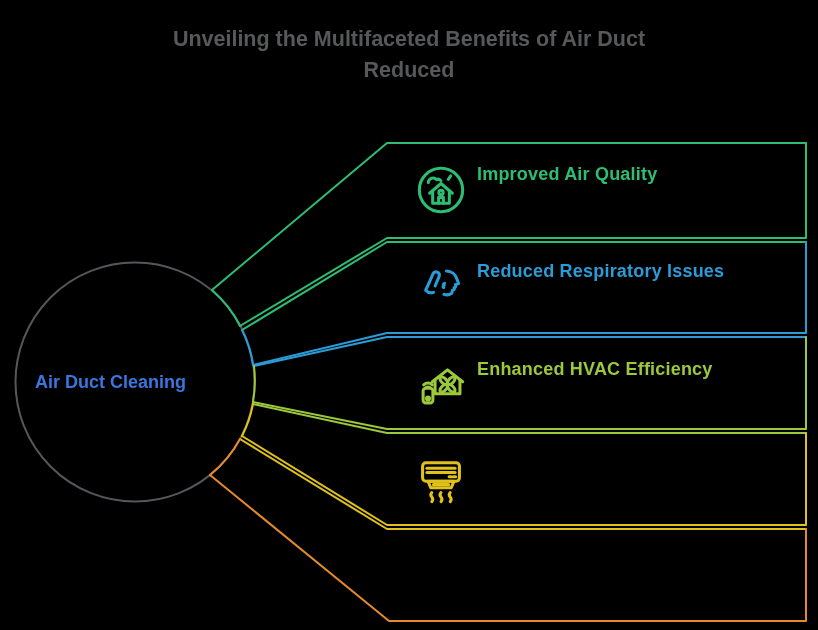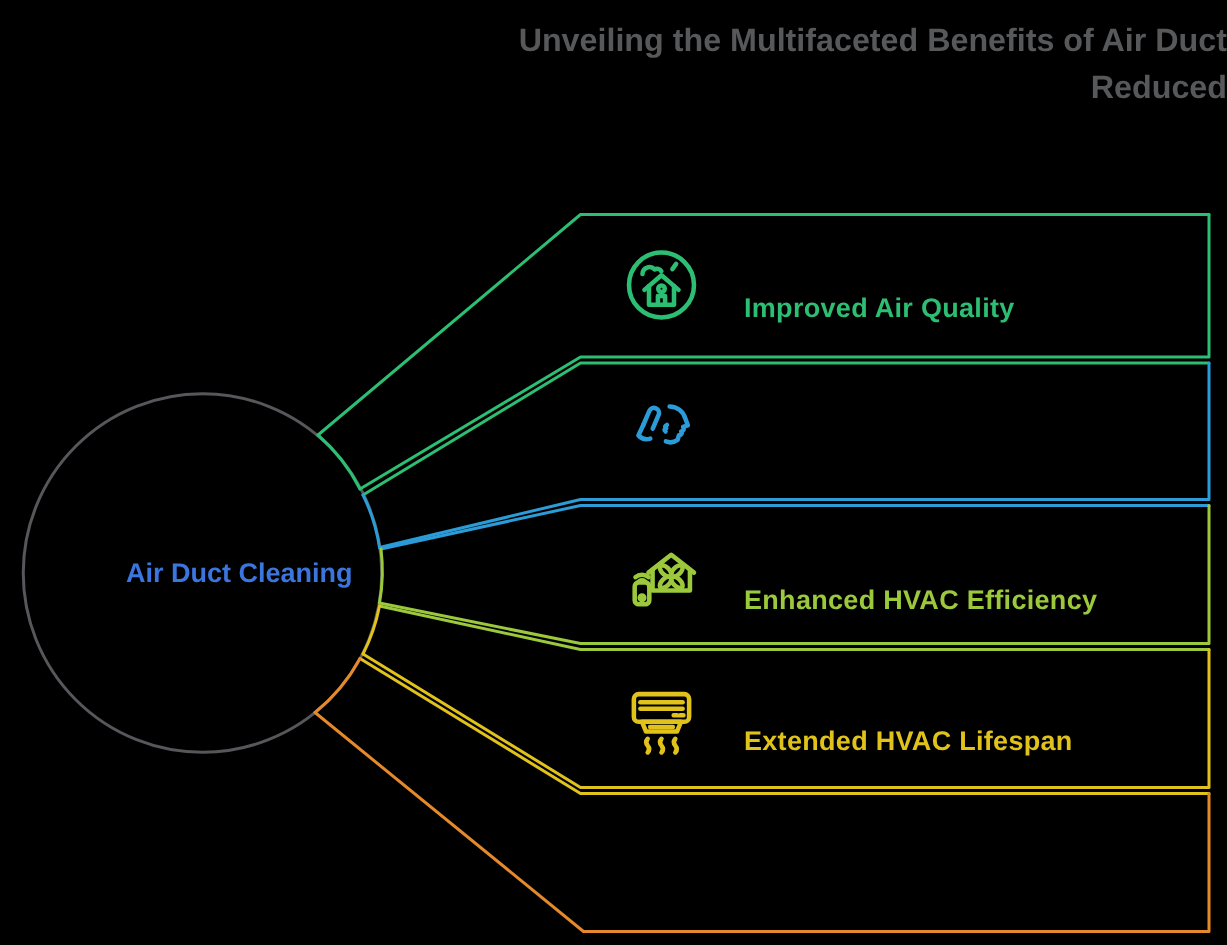--- a/index.html
+++ b/index.html
@@ -1,23 +1,23 @@
 <!DOCTYPE html>
 <html><head>
 <meta charset="utf-8">
 <style>
   html,body{margin:0;padding:0;background:#000;}
   #stage{position:relative;width:818px;height:630px;background:#000;overflow:hidden;
          font-family:"Liberation Sans",sans-serif;}
   #connectors{position:absolute;left:0;top:0;}
-  .title{position:absolute;top:12px;left:0;width:818px;text-align:right;
+  .title{position:absolute;top:24px;left:0;width:818px;text-align:center;
          font-weight:700;font-size:21.5px;line-height:31px;color:#57585A;}
-  .center-label{position:absolute;left:35px;top:372px;width:200px;text-align:right;
+  .center-label{position:absolute;left:35px;top:372px;width:200px;text-align:left;
          font-weight:700;font-size:18px;color:#3B76DF;}
-  .row{position:absolute;left:415px;height:52px;display:flex;align-items:flex-end;gap:29px;}
+  .row{position:absolute;left:415px;height:52px;display:flex;align-items:flex-start;gap:10px;}
   .row .ic{display:block;width:52px;height:52px;}
   .row .ic svg{display:block;width:52px;height:52px;}
   .label{font-weight:700;font-size:18px;letter-spacing:.2px;white-space:nowrap;}
   .c1{color:#2CBE72}.c2{color:#2B9CD8}.c3{color:#9CC83C}.c4{color:#E0C21B}.c5{color:#E6892B}
   .r1{top:164px}.r2{top:261px}.r3{top:359px}.r4{top:453px}.r5{top:549px}
   .ik{fill:none;stroke:currentColor;stroke-width:2.8;stroke-linecap:round;stroke-linejoin:round;}
   .band{fill:none;stroke-width:2;stroke-linecap:round;stroke-linejoin:round;}
 </style>
 </head>
 <body>
@@ -76,20 +76,21 @@
     <span class="ic">
       <svg viewBox="0 0 48 48">
           <g class="ik">
         <path d="M12.8 20.6 L16.6 11.8 a3.1 3.1 0 0 1 5.7 2.4 l-3.7 8.7"></path>
         <path d="M12.8 20.6 l-3 6.4 a7 7 0 0 0 7.3 2"></path>
         <path d="M29 9.2 a10 10 0 0 1 9.6 7.3 l1.6 4.3 -2.9 1 c1 1.3 .2 2.5 -1.2 2.8 c.8 1.1 .2 2.2 -1.4 2.4 l-.8 2.8 c-2.3 1.6 -5 1.8 -7.2 .9"></path>
         <path d="M27.3 20.6 q-1.9 .9 -.4 2 q-1.9 .9 -.4 2"></path>
       </g>
         </svg>
     </span>
+    <span class="label">Reduced Respiratory Issues</span>
   </div>
 
   <div class="row r3 c3">
     <span class="ic">
       <svg viewBox="0 0 48 48">
           <g class="ik">
         <path d="M16 21 L30 10 L44 21"></path>
         <path d="M18.5 19.5 V32 H41.5 V19.5"></path>
         <g transform="rotate(45 30 23.5)">
           <ellipse cx="30" cy="18.6" rx="2.3" ry="4.4"></ellipse>
@@ -116,17 +117,16 @@
         <path d="M11 18 H37"></path>
         <path d="M31.5 22 h2 M35.5 22 h2"></path>
         <path d="M12 26 H36 L33.5 32 H14.5 Z"></path>
         <path d="M17 29.2 H31"></path>
         <path d="M15.5 36.5 q-1.8 2.1 0 4.2 q1.8 2.1 0 4.2"></path>
         <path d="M24 36.5 q-1.8 2.1 0 4.2 q1.8 2.1 0 4.2"></path>
         <path d="M32.5 36.5 q-1.8 2.1 0 4.2 q1.8 2.1 0 4.2"></path>
       </g>
         </svg>
     </span>
-    <span class="label">Extended HVAC Lifespan</span>
   </div>
 
 
 </div>
 
 </body></html>

